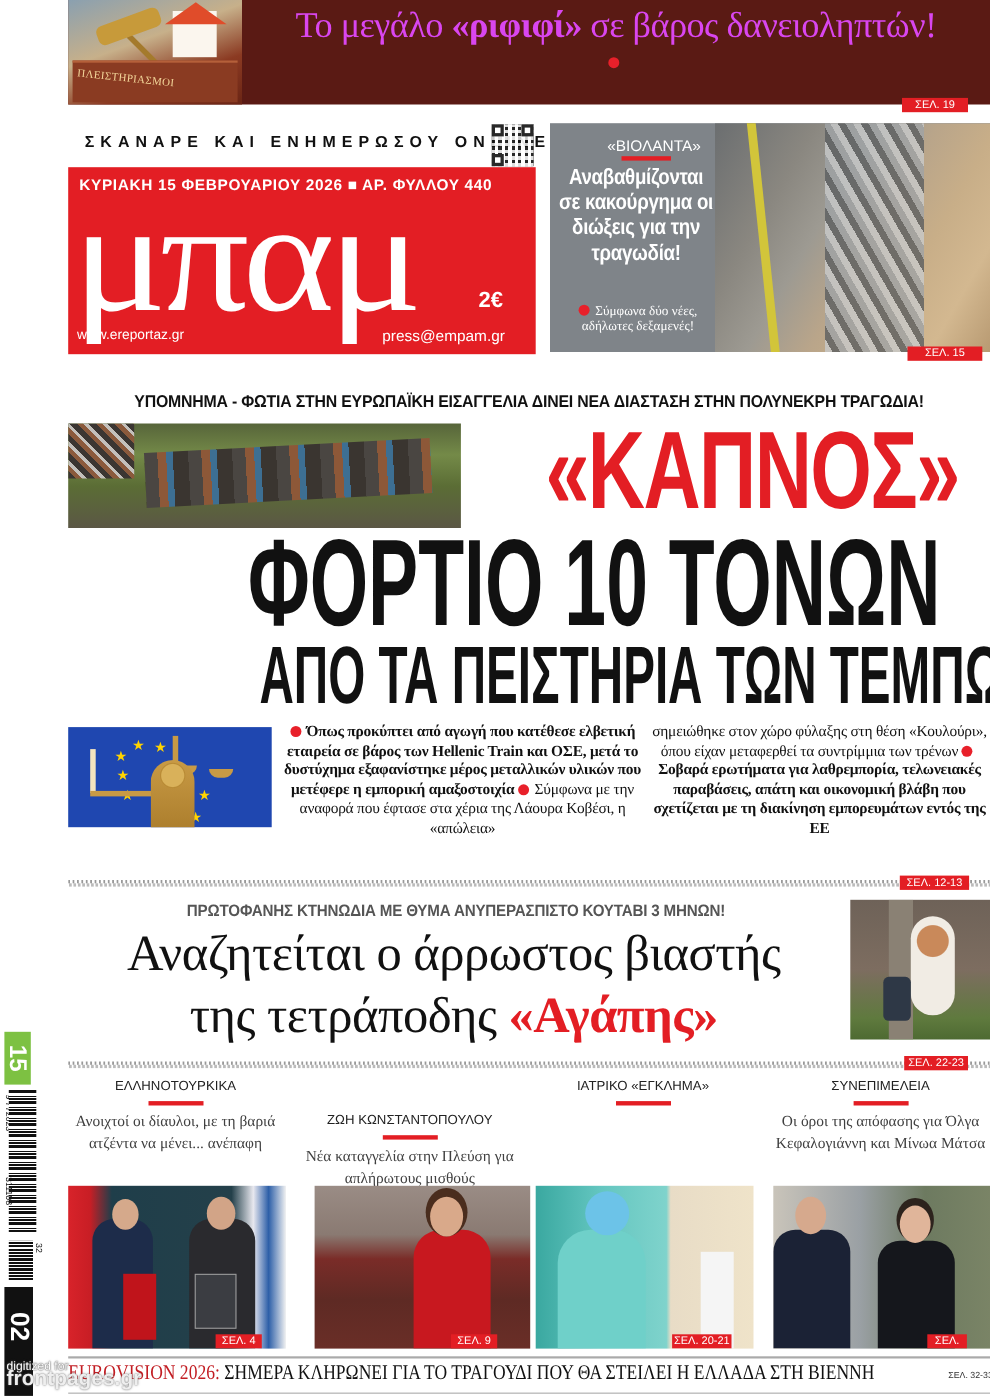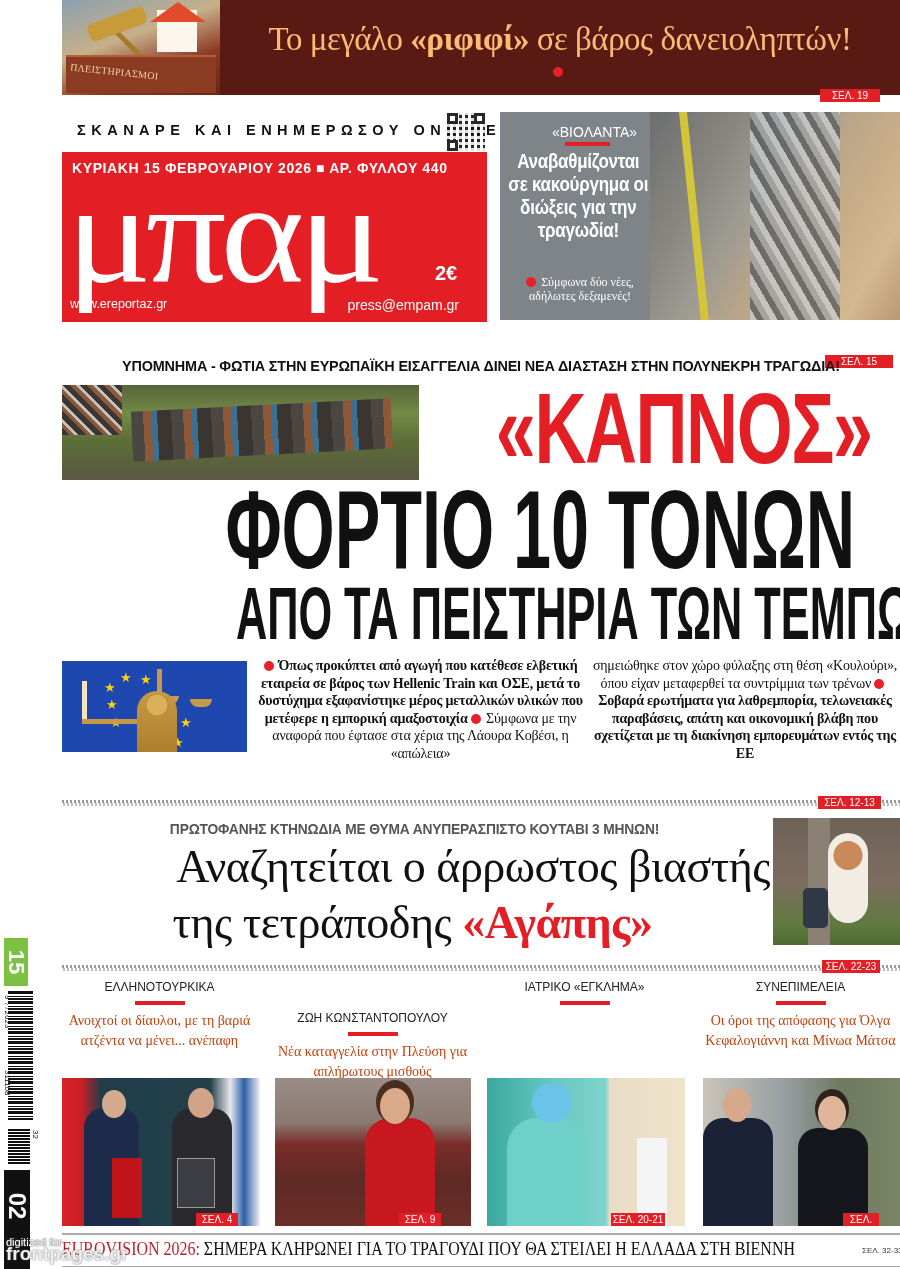--- a/index.html
+++ b/index.html
@@ -10,21 +10,21 @@
 
   
   .top-banner { left: 62px; top: 0; width: 838px; height: 95px; background: #5a1a14; display: flex; }
   .top-banner .img { width: 158px; height: 95px; background: linear-gradient(160deg,#8aa0b0 0%,#c7b08a 40%,#8b3a22 70%,#6a2515 100%); position: relative; overflow: hidden; }
   .top-banner .img .book { position: absolute; left: 4px; top: 55px; width: 150px; height: 38px; background: #8a3b22; border-top: 2px solid #b5603a; }
   .top-banner .img .book span { position: absolute; left: 4px; top: 9px; font-family: "Liberation Serif", serif; font-size: 10px; color: #f3d69a; letter-spacing: 0.3px; transform: rotate(6deg); }
   .top-banner .img .house { position: absolute; left: 95px; top: 10px; width: 40px; height: 42px; background: #fbf6ee; }
   .top-banner .img .roof { position: absolute; left: 88px; top: 2px; width: 0; height: 0; border-left: 28px solid transparent; border-right: 28px solid transparent; border-bottom: 20px solid #e04c2a; }
   .top-banner .img .gavel { position: absolute; left: 25px; top: 15px; width: 60px; height: 18px; background: #c79a3a; border-radius: 6px; transform: rotate(-20deg); }
   .top-banner .img .handle { position: absolute; left: 55px; top: 30px; width: 60px; height: 5px; background: #a47a2c; transform: rotate(45deg); transform-origin: left; }
-  .top-banner .text { flex: 1; color: #fdba74; text-align: center; padding-top: 19px; }
+  .top-banner .text { flex: 1; color: #d946ef; text-align: center; padding-top: 4px; }
   .top-banner .headline { font-family: "Liberation Serif", serif; font-size: 33px; letter-spacing: -0.5px; line-height: 40px; }
   .top-banner .headline b { font-weight: bold; }
   .top-banner .sub { font-size: 12.5px; font-family: "Liberation Sans Narrow", "Liberation Sans", sans-serif; margin-top: 6px; }
   .dot { display: inline-block; width: 10px; height: 10px; border-radius: 50%; background: #e8202a; vertical-align: -1px; margin-right: 5px; }
 
   .pg-tag { background: #e31e24; color: #fff; font-size: 10px; text-align: center; height: 13px; line-height: 13px; }
 
   
   .scan { left: 77px; top: 122px; font-size: 14.5px; font-weight: bold; letter-spacing: 5.5px; color: #111; }
   .qr { left: 447px; top: 113px; width: 38px; height: 38px; background:
@@ -44,21 +44,21 @@
   
   .violanta { left: 500px; top: 112px; width: 400px; height: 208px; background: #7f8489; overflow: hidden; }
   .violanta .photo { position: absolute; left: 150px; top: 0; width: 250px; height: 208px;
     background: linear-gradient(120deg, #6b6e70 0%, #8a8780 25%, #9d9a92 40%, #b9a58a 55%, #c8ae88 70%, #d3b890 85%, #b89a72 100%); }
   .violanta .photo .rail { position:absolute; left:40px; top:-10px; width:8px; height:230px; background:#d2c53a; transform: rotate(-6deg); }
   .violanta .photo .debris { position:absolute; left:100px; top:0; width:90px; height:208px; background: repeating-linear-gradient(60deg,#c8cacb 0 6px,#5b5e60 6px 12px,#9fa3a6 12px 18px); opacity:0.8; }
   .violanta .label { position: absolute; left: 52px; top: 12px; font-size: 14px; color: #fff; }
   .violanta .bar { position: absolute; left: 65px; top: 30px; width: 45px; height: 4px; background: #e31e24; }
   .violanta .head { position: absolute; left: 6px; top: 38px; width: 145px; font-size: 20px; font-weight: bold; color: #fff; line-height: 23px; text-align: center; letter-spacing: -0.3px; transform: scaleX(0.85); transform-origin: left top; width: 170px; }
   .violanta .sub { position: absolute; left: 10px; top: 163px; width: 140px; font-family: "Liberation Serif", serif; font-size: 12px; color: #fff; text-align: center; line-height: 14px; }
-  .violanta-tag { left: 825px; top: 315px; width: 68px; margin-top: 40px; }
+  .violanta-tag { left: 825px; top: 315px; width: 68px; }
 
   
   .kicker { left: 62px; top: 357px; width: 838px; text-align: center; font-size: 15.5px; font-weight: bold; letter-spacing: -0.2px; white-space: nowrap; transform: scaleX(0.93); transform-origin: center; }
   .train-img { left: 62px; top: 385px; width: 357px; height: 95px; background: linear-gradient(180deg,#57653a 0%,#748a48 30%,#5b6d35 60%,#5b5745 100%); overflow: hidden; }
   .train-img .train { position:absolute; left:70px; top:20px; width:260px; height:50px; background: repeating-linear-gradient(90deg,#4a4642 0 12px,#8d5838 12px 20px,#3d6f93 20px 26px,#3a3530 26px 40px); transform: rotate(-3deg); }
   .train-img .wreck { position:absolute; left:0; top:0; width:60px; height:50px; background: repeating-linear-gradient(45deg,#3b3632 0 5px,#8b5a3c 5px 9px,#c3c0bb 9px 12px); }
   .kapnos { left: 430px; top: 378px; width: 470px; text-align: center; color: #e31e24; font-weight: bold; font-size: 100px; line-height: 100px; letter-spacing: -2px; transform: scaleX(0.72) scaleY(1); transform-origin: center top; white-space: nowrap; }
   .main-h1 { left: 62px; top: 480px; width: 838px; text-align: center; font-weight: bold; font-size: 112px; line-height: 100px; letter-spacing: 0; white-space: nowrap; transform: scaleX(0.61); transform-origin: center top; }
   .main-h2 { left: 62px; top: 578px; width: 838px; text-align: center; font-weight: bold; font-size: 74px; line-height: 72px; white-space: nowrap; transform: scaleX(0.585); transform-origin: center top; }
 
@@ -73,21 +73,21 @@
   .col1 { left: 253px; top: 657px; width: 335px; font-family: "Liberation Serif", serif; font-size: 14px; line-height: 17.5px; text-align: center; letter-spacing: -0.2px; }
   .col2 { left: 590px; top: 657px; width: 310px; font-family: "Liberation Serif", serif; font-size: 14px; line-height: 17.5px; text-align: center; letter-spacing: -0.2px; }
   .col1 b, .col2 b { font-weight: bold; }
 
   .wave { height: 6px; background: repeating-linear-gradient(90deg, #999 0 2px, transparent 2px 4px), repeating-linear-gradient(90deg, transparent 0 1px, #bbb 1px 3px); background-size: 4px 3px, 4px 3px; background-position: 0 0, 0 3px; background-repeat: repeat-x; }
   .wave1 { left: 62px; top: 800px; width: 838px; }
   .tag1 { left: 818px; top: 796px; width: 63px; }
 
   
   .dog-kicker { left: 62px; top: 820px; width: 705px; text-align: center; font-size: 15px; font-weight: bold; color: #555; letter-spacing: -0.2px; white-space: nowrap; transform: scaleX(0.92); transform-origin: center; }
-  .dog-h1 { left: 55px; top: 840px; width: 715px; text-align: right; font-family: "Liberation Serif", serif; font-size: 46px; line-height: 54px; white-space: nowrap; letter-spacing: -0.5px; }
+  .dog-h1 { left: 55px; top: 840px; width: 715px; text-align: center; font-family: "Liberation Serif", serif; font-size: 46px; line-height: 54px; white-space: nowrap; letter-spacing: -0.5px; }
   .dog-h2 { left: 55px; top: 896px; width: 715px; text-align: center; font-family: "Liberation Serif", serif; font-size: 46px; line-height: 54px; white-space: nowrap; letter-spacing: -0.5px; }
   .dog-h2 .red { color: #e31e24; font-weight: bold; }
   .dog-img { left: 773px; top: 818px; width: 127px; height: 127px; background: linear-gradient(180deg,#6e6258 0%,#7d6d60 50%,#5f7a3e 85%,#4e6a32 100%); overflow: hidden; }
   .dog-img .tree { position:absolute; left:35px; top:0; width:22px; height:127px; background:#8a8174; }
   .dog-img .dog { position:absolute; left:55px; top:15px; width:40px; height:90px; background: radial-gradient(circle at 50% 25%, #c9895a 0 14px, #f1ece4 15px); border-radius: 20px; }
   .dog-img .leash { position:absolute; left:30px; top:70px; width:25px; height:40px; background:#2e3846; border-radius: 5px; }
   .wave2 { left: 62px; top: 965px; width: 838px; }
   .tag2 { left: 822px; top: 960px; width: 58px; }
 
   
@@ -98,21 +98,21 @@
   .bc-num2 { left: 0px; top: 1070px; width: 12px; height: 60px; font-size: 8px; writing-mode: vertical-rl; color: #111; }
   .barcode2 { left: 8px; top: 1128px; width: 22px; height: 36px; background: repeating-linear-gradient(0deg,#111 0 2px,#fff 2px 3px,#111 3px 5px,#fff 5px 6px); }
   .bc-num3 { left: 31px; top: 1130px; font-size: 8px; writing-mode: vertical-rl; }
   .side-black { left: 4px; top: 1170px; width: 26px; height: 99px; background: #111; color: #fff; font-weight: bold; font-size: 24px; display:flex; align-items:flex-start; justify-content:center; padding-top: 6px; }
   .side-black span { transform: rotate(90deg); display:inline-block; margin-top: 16px; }
 
   
   .col { position: absolute; top: 980px; width: 195px; text-align: center; }
   .col .cat { font-size: 12px; color: #222; letter-spacing: 0; }
   .col .bar { width: 50px; height: 4px; background: #e31e24; margin: 7px auto 6px; }
-  .col .desc { font-family: "Liberation Serif", serif; font-size: 14px; line-height: 20px; color: #c2410c; }
+  .col .desc { font-family: "Liberation Serif", serif; font-size: 14px; line-height: 20px; color: #404040; }
   .photo-box { position: absolute; top: 1078px; height: 148px; overflow: hidden; }
   .photo-tag { position: absolute; bottom: 0; width: 42px; height: 13px; }
 
   .bottom-line { left: 62px; top: 1233px; width: 838px; height: 2px; background: #aaa; }
   .bottom-line2 { left: 62px; top: 1266px; width: 838px; height: 1px; background: #aaa; }
   .eurovision { left: 62px; top: 1238px; width: 800px; font-family: "Liberation Serif", serif; font-size: 19px; white-space: nowrap; transform: scaleX(0.84); transform-origin: left top; }
   .eurovision .red { color: #c21d23; }
   .euro-pg { left: 862px; top: 1246px; font-size: 8px; color: #333; white-space: nowrap; }
   .watermark { left: 6px; top: 1237px; font-size: 11px; color: #fff; line-height: 11px; text-shadow: 0 0 2px #666, 0 0 1px #333; }
   .watermark .big { font-size: 19px; font-weight: bold; color: #eee; text-shadow: 0 0 2px #555; }
@@ -246,21 +246,21 @@
 
 <div class="photo-box" style="left:62px; width:198px; background: linear-gradient(90deg,#d8232a 0%,#c81e25 10%,#1f3e4a 20%,#24404a 75%,#e8e8ef 85%,#2d5fa8 92%,#f2f2f2 100%);">
   <div style="position:absolute;left:22px;top:30px;width:55px;height:118px;background:#1d2c4a;border-radius:20px 20px 0 0;"></div>
   <div style="position:absolute;left:40px;top:12px;width:24px;height:28px;background:#d5a98b;border-radius:50%;"></div>
   <div style="position:absolute;left:110px;top:30px;width:60px;height:118px;background:#2a2a2e;border-radius:20px 20px 0 0;"></div>
   <div style="position:absolute;left:126px;top:10px;width:26px;height:30px;background:#d2a487;border-radius:50%;"></div>
   <div style="position:absolute;left:50px;top:80px;width:30px;height:60px;background:#c0141b;"></div>
   <div style="position:absolute;left:115px;top:80px;width:38px;height:50px;background:#3b3d42;border:1px solid #999;"></div>
   <div class="pg-tag photo-tag" style="left:134px;">ΣΕΛ. 4</div>
 </div>
-<div class="photo-box" style="left:275px; width:196px; background: linear-gradient(180deg,#9a8c85 0%,#8a7a72 30%,#7a2c28 45%,#5e2a24 70%,#6a2e27 100%);">
+<div class="photo-box" style="left:286px; width:196px; background: linear-gradient(180deg,#9a8c85 0%,#8a7a72 30%,#7a2c28 45%,#5e2a24 70%,#6a2e27 100%);">
   <div style="position:absolute;left:90px;top:40px;width:70px;height:108px;background:#c8181f;border-radius:25px 25px 0 0;"></div>
   <div style="position:absolute;left:105px;top:10px;width:30px;height:36px;background:#d9a98a;border-radius:50%;box-shadow: 0 -4px 0 4px #4a2d1e;"></div>
   <div class="pg-tag photo-tag" style="left:124px;">ΣΕΛ. 9</div>
 </div>
 <div class="photo-box" style="left:487px; width:198px; background: linear-gradient(90deg,#3aa8a0 0%,#64c6c0 30%,#7fd3cc 60%,#e8dcc6 62%,#efe3c9 100%);">
   <div style="position:absolute;left:20px;top:40px;width:80px;height:108px;background:#6fd0c9;border-radius:30px 30px 0 0;"></div>
   <div style="position:absolute;left:45px;top:5px;width:40px;height:40px;background:#6cc3e8;border-radius:50%;"></div>
   <div style="position:absolute;left:150px;top:60px;width:30px;height:88px;background:#f5f5f5;"></div>
   <div class="pg-tag photo-tag" style="left:124px; width:54px;">ΣΕΛ. 20-21</div>
 </div>

